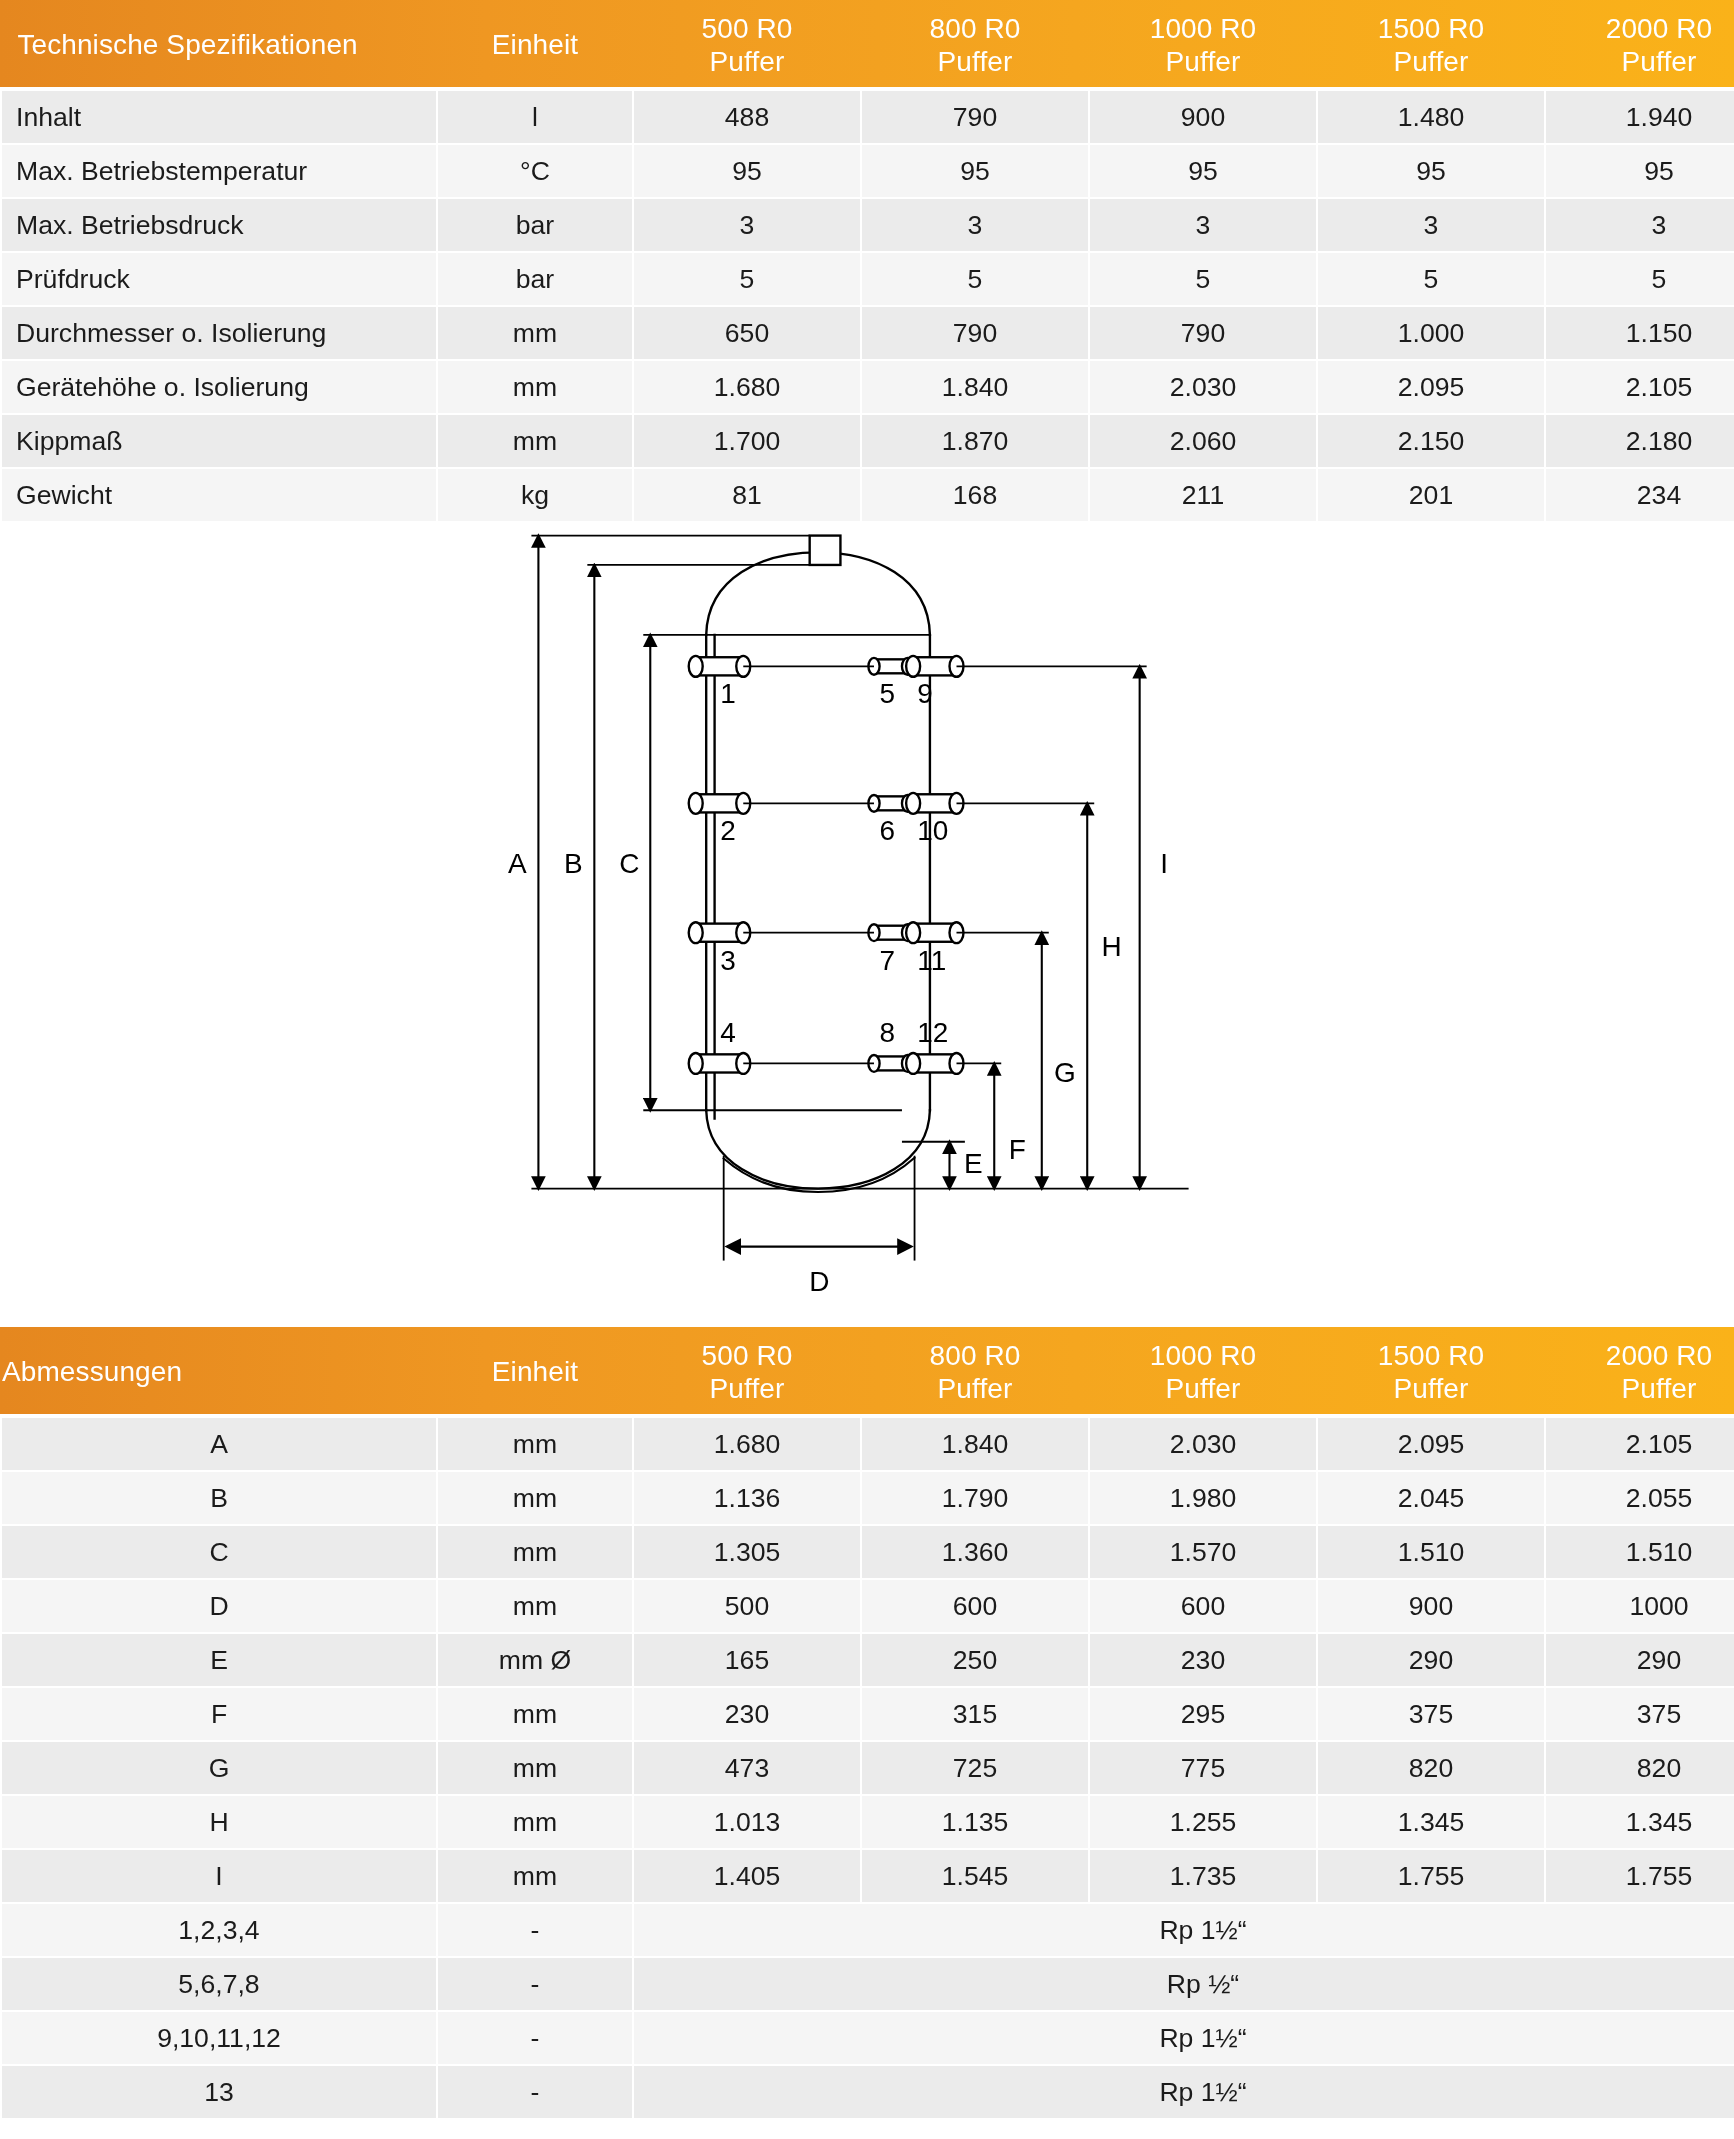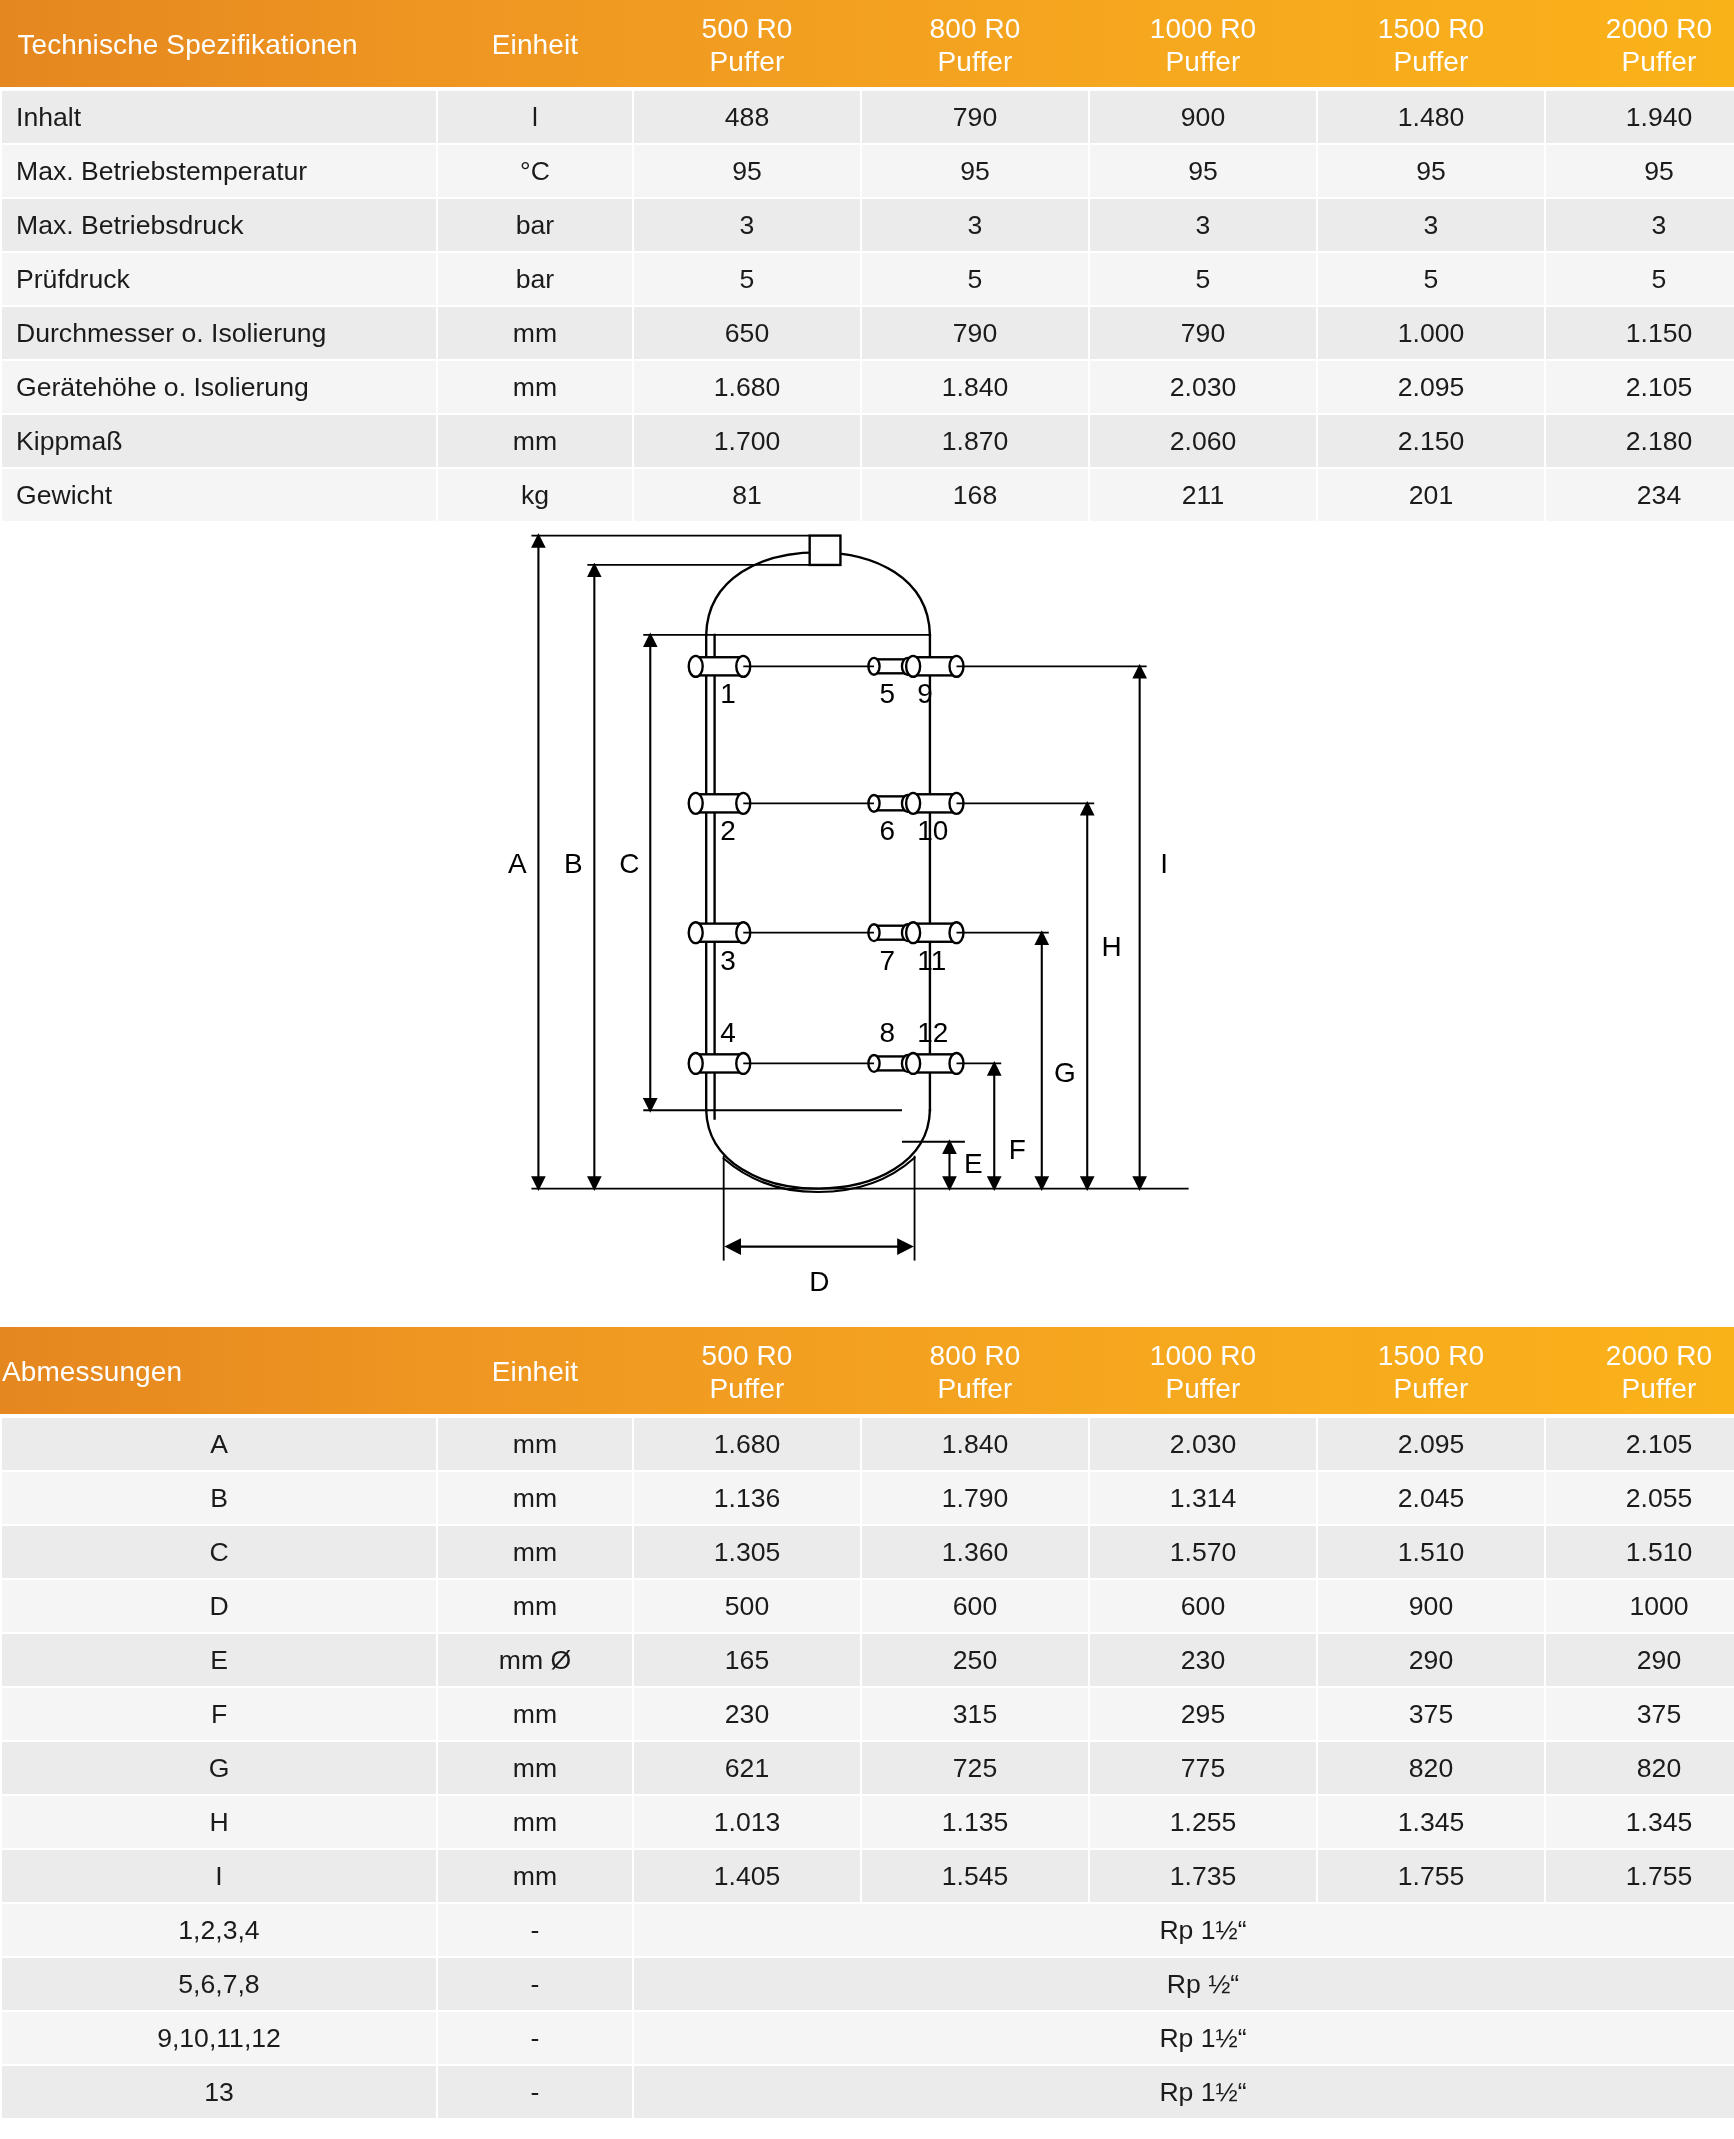--- a/index.html
+++ b/index.html
@@ -400,21 +400,21 @@
           <td>1.840</td>
           <td>2.030</td>
           <td>2.095</td>
           <td>2.105</td>
         </tr>
         <tr>
           <td>B</td>
           <td>mm</td>
           <td>1.136</td>
           <td>1.790</td>
-          <td>1.314</td>
+          <td>1.980</td>
           <td>2.045</td>
           <td>2.055</td>
         </tr>
         <tr class="odd">
           <td>C</td>
           <td>mm</td>
           <td>1.305</td>
           <td>1.360</td>
           <td>1.570</td>
           <td>1.510</td>
@@ -443,21 +443,21 @@
           <td>mm</td>
           <td>230</td>
           <td>315</td>
           <td>295</td>
           <td>375</td>
           <td>375</td>
         </tr>
         <tr class="odd">
           <td>G</td>
           <td>mm</td>
-          <td>621</td>
+          <td>473</td>
           <td>725</td>
           <td>775</td>
           <td>820</td>
           <td>820</td>
         </tr>
         <tr>
           <td>H</td>
           <td>mm</td>
           <td>1.013</td>
           <td>1.135</td>

